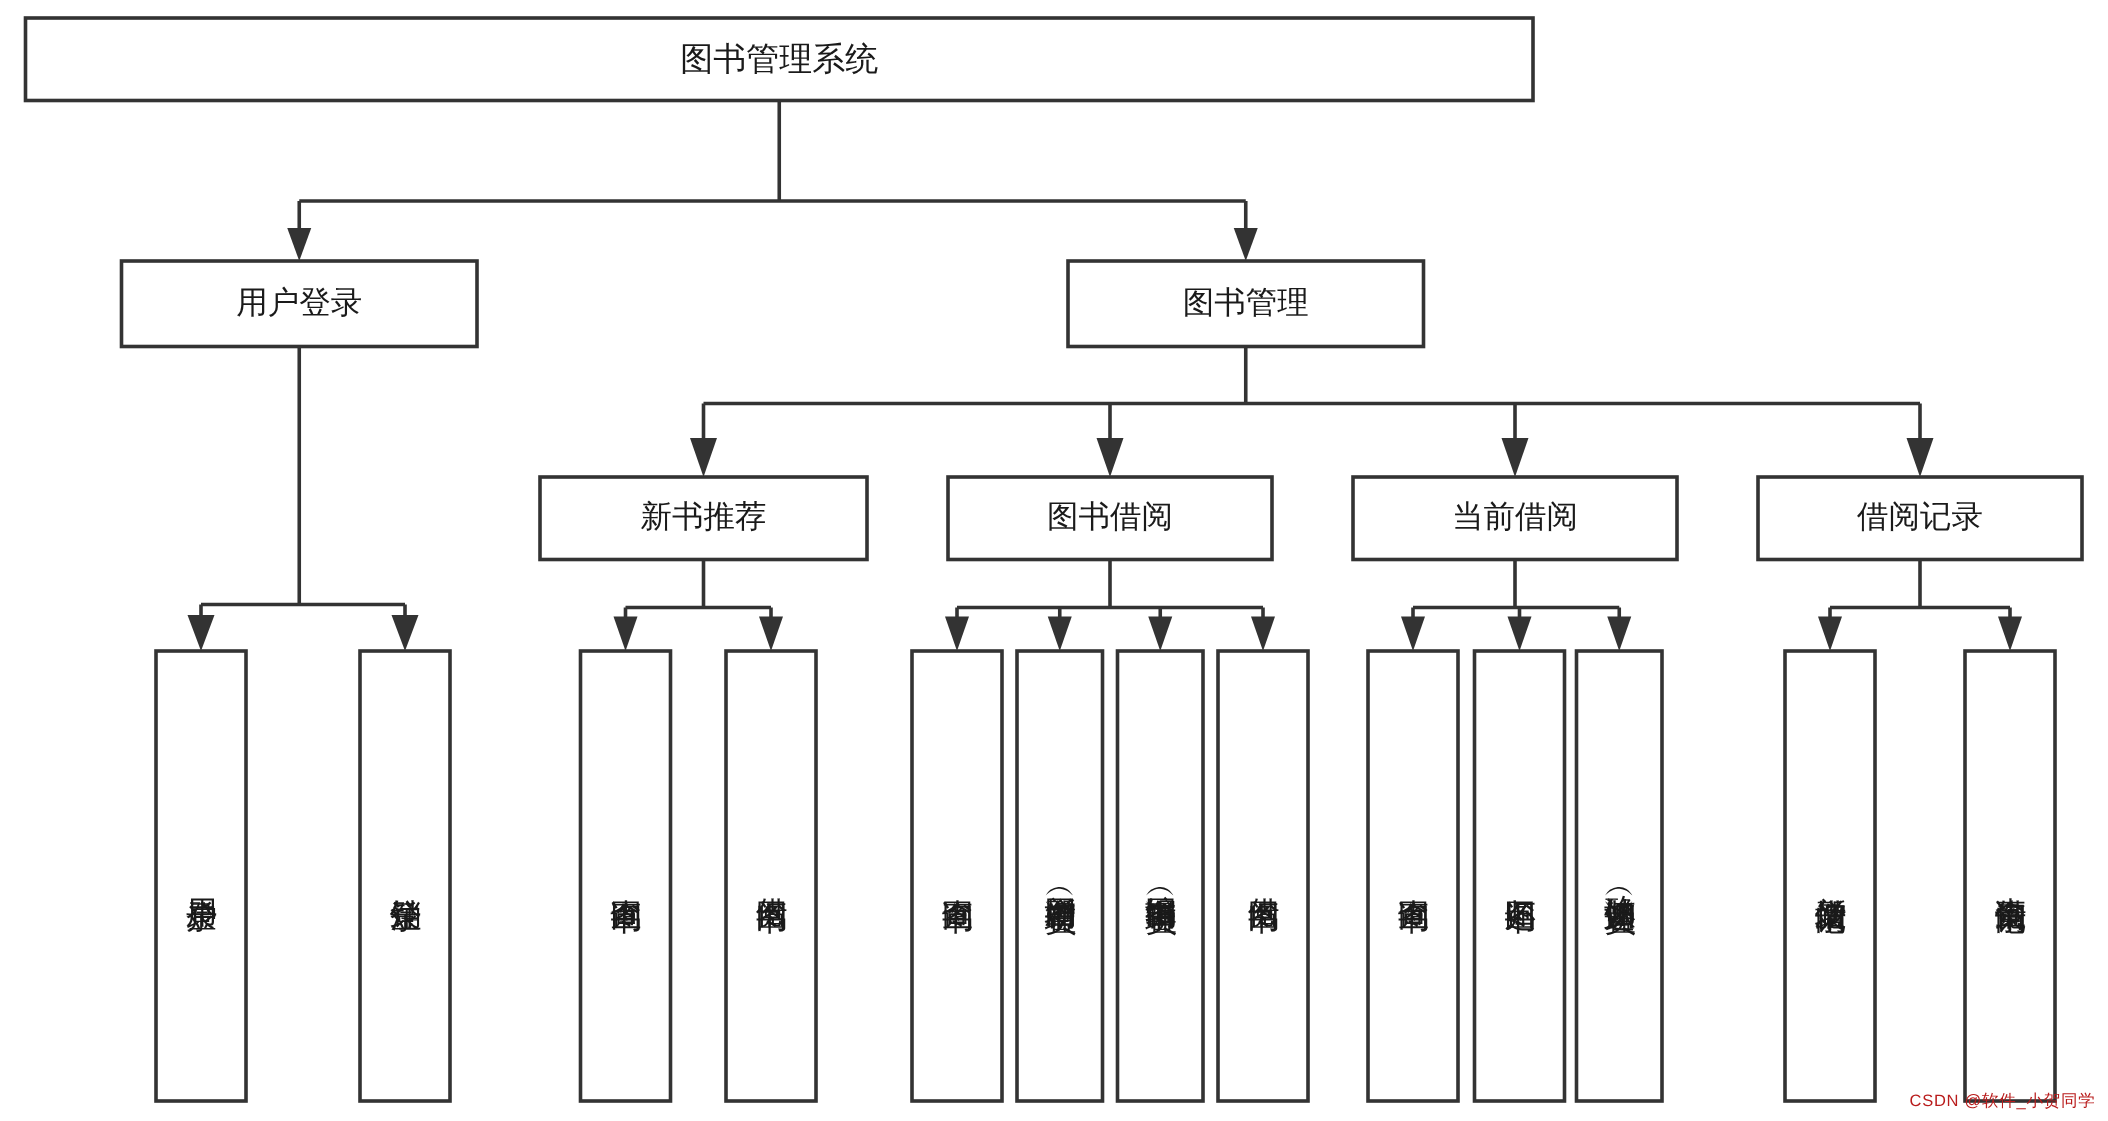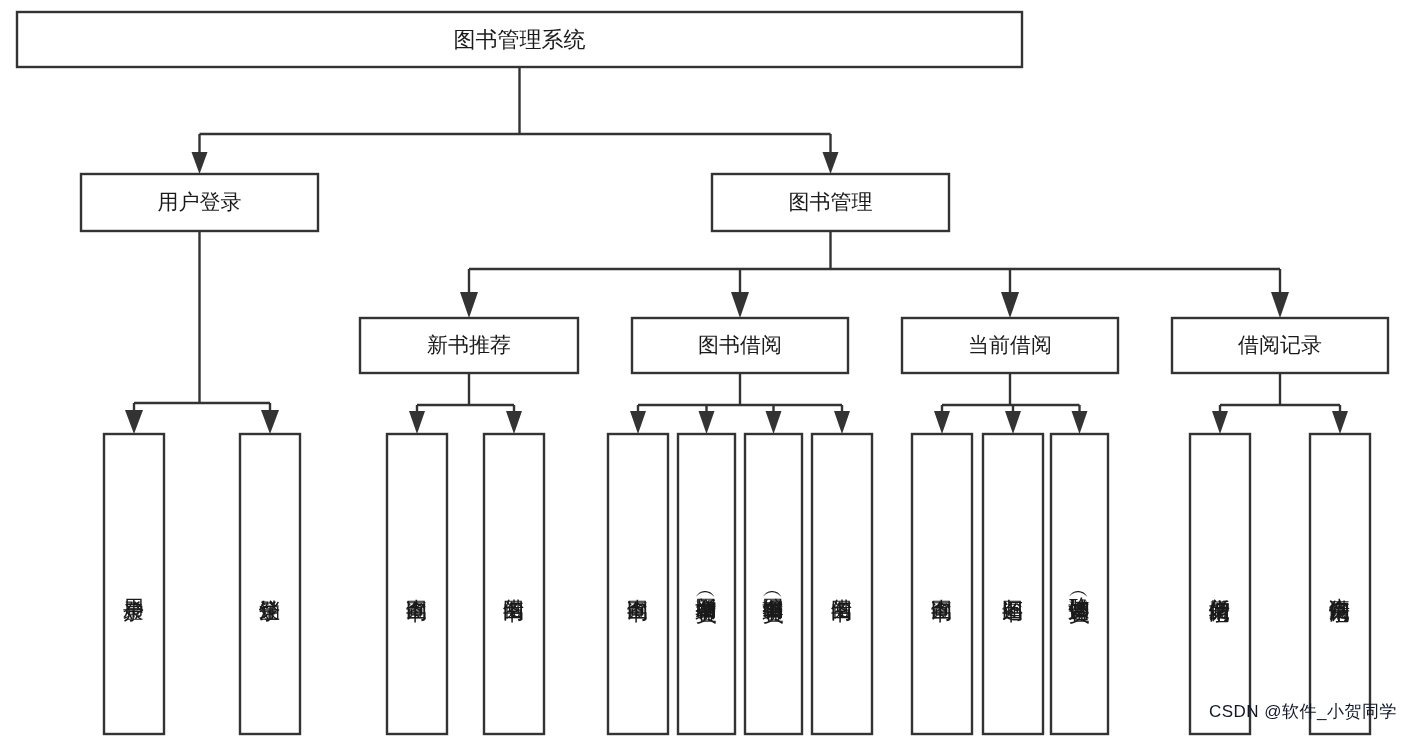--- a/index.html
+++ b/index.html
@@ -67,24 +67,24 @@
   }
   .leaf-label span {
     display: block;
     writing-mode: vertical-rl;
     text-orientation: upright;
     letter-spacing: 1px;
   }
   .watermark {
     position: absolute;
     right: 8px;
-    bottom: 24px;
-    font-family: "Liberation Sans", "DejaVu Sans", sans-serif;
-    font-size: 17px;
-    color: #0f172a;
+    bottom: 6px;
+    font-family: "Liberation Sans", "DejaVu Sans", sans-serif;
+    font-size: 11px;
+    color: #b91c1c;
     letter-spacing: 0.5px;
     white-space: nowrap;
   }
 </style>
 </head>
 <body>
 
 <div id="diagram-root">
 
   <svg class="flow" viewBox="0 0 1405 747" xmlns="http://www.w3.org/2000/svg">

